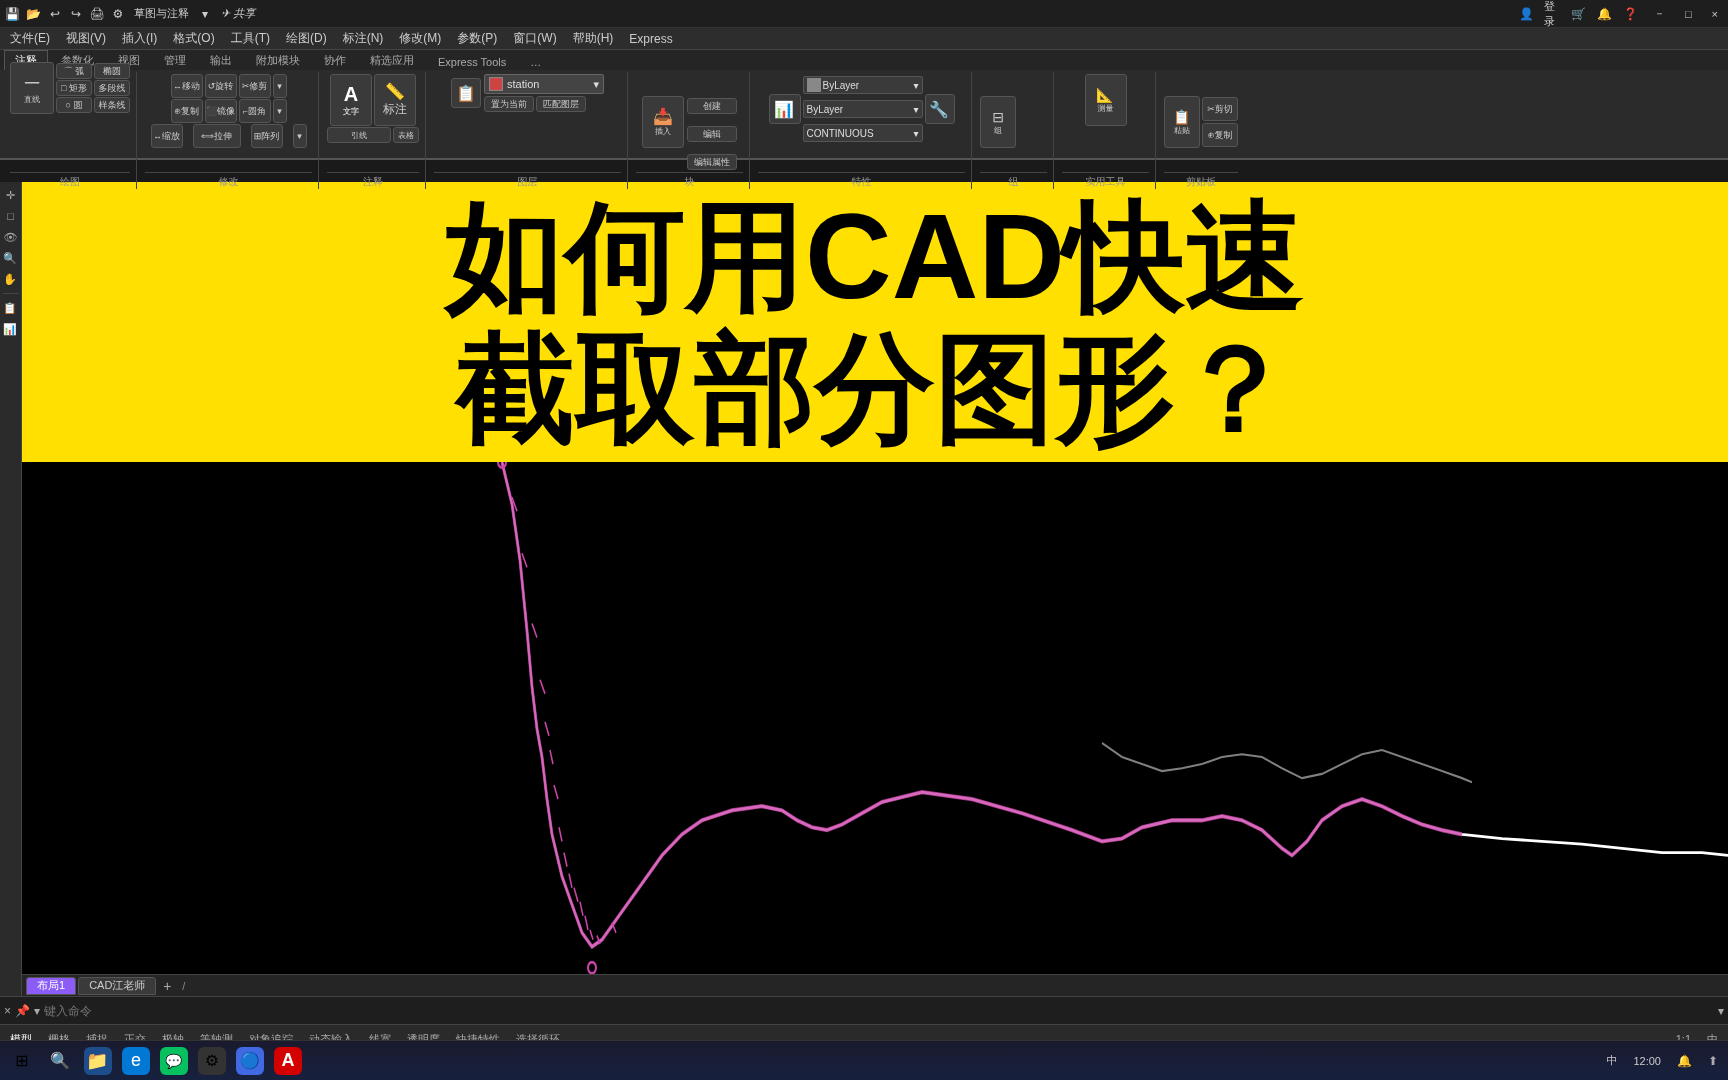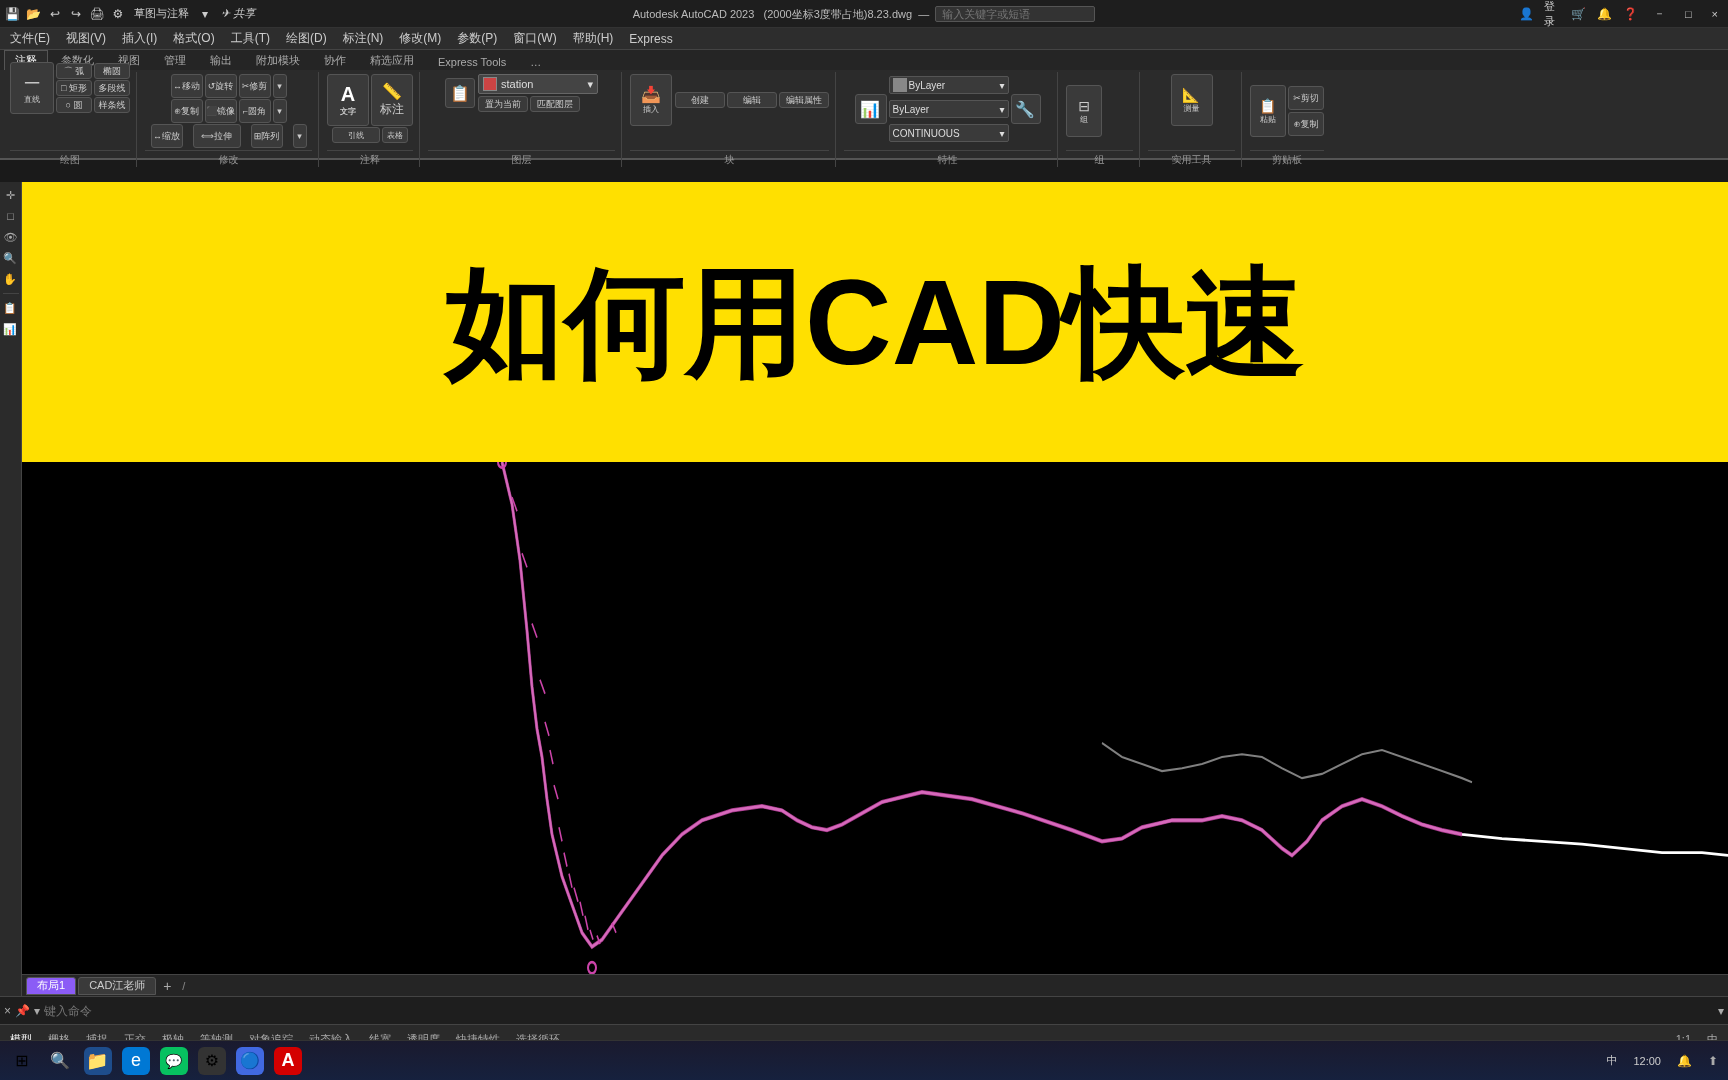--- a/index.html
+++ b/index.html
@@ -440,27 +440,20 @@
       <div class="qa-icon">💾</div>
       <div class="qa-icon">📂</div>
       <div class="qa-icon">↩</div>
       <div class="qa-icon">↪</div>
       <div class="qa-icon">🖨</div>
       <div class="qa-icon">⚙</div>
       <span style="font-size:11px;color:#ccc;padding:0 4px;">草图与注释</span>
       <div class="qa-icon">▾</div>
       <span style="font-size:11px;color:#ccc;padding:0 4px;cursor:pointer;font-style:italic;">✈ 共享</span>
     </div>
-  </div>
-  <div class="title-bar-center">
-    <span>Autodesk AutoCAD 2023</span>
-    &nbsp;
-    <span>(2000坐标3度带占地)8.23.dwg</span>
-    &nbsp;—&nbsp;
-    <input style="background: rgb(51, 51, 51); border: 1px solid rgb(85, 85, 85); color: rgb(204, 204, 204); font-size: 11px; padding: 1px 6px; width: 160px; border-radius: 2px;" placeholder="输入关键字或短语">
   </div>
   <div class="title-bar-right">
     <div class="qa-icon">👤</div>
     <div class="qa-icon" style="font-size:11px;">登录</div>
     <div class="qa-icon">🛒</div>
     <div class="qa-icon">🔔</div>
     <div class="qa-icon">❓</div>
     <div class="title-btn">－</div>
     <div class="title-btn">□</div>
     <div class="title-btn close">×</div>
@@ -551,21 +544,21 @@
           <div class="r-btn r-btn-large" style="width:42px;height:52px;font-size:18px;font-weight:bold;">
             <span style="font-size:20px;font-weight:900;color:#fff;">A</span>
             <span style="font-size:8px;">文字</span>
           </div>
           <div class="r-btn r-btn-large" style="width:42px;height:52px;font-size:18px;">
             <span style="font-size:16px;">📏</span>
             <span style="font-size:12px;">标注</span>
           </div>
         </div>
         <div style="display:flex;gap:2px;">
-          <div class="r-btn" style="width:48px;height:16px;font-size:8px;">引线</div>
+          <div class="r-btn" style="width:64px;height:16px;font-size:8px;">引线</div>
           <div class="r-btn" style="width:26px;height:16px;font-size:8px;">表格</div>
         </div>
       </div>
       <div class="ribbon-group-label">注释</div>
     </div>
 
     <div class="ribbon-group" style="min-width:200px;">
       <div class="ribbon-group-tools" style="display:flex;flex-direction:column;gap:2px;">
         <div style="display:flex;align-items:center;gap:3px;">
           <div class="r-btn" style="width:30px;height:30px;font-size:16px;">📋</div>
@@ -585,21 +578,21 @@
       <div class="ribbon-group-label">图层</div>
     </div>
 
     <div class="ribbon-group" style="min-width:120px;">
       <div class="ribbon-group-tools" style="display:flex;flex-direction:column;gap:2px;">
         <div style="display:flex;align-items:center;gap:3px;">
           <div class="r-btn r-btn-large" style="width:42px;height:52px;">
             <span style="font-size:16px;">📥</span>
             <span style="font-size:8px;">插入</span>
           </div>
-          <div style="display:flex;flex-direction:row;gap:2px;">
+          <div style="display:flex;flex-direction:column;gap:12px;margin-top:24px;">
             <div class="r-btn" style="width:50px;height:16px;font-size:9px;">创建</div>
             <div class="r-btn" style="width:50px;height:16px;font-size:9px;">编辑</div>
             <div class="r-btn" style="width:50px;height:16px;font-size:9px;">编辑属性</div>
           </div>
         </div>
       </div>
       <div class="ribbon-group-label">块</div>
     </div>
 
     <div class="ribbon-group" style="min-width:220px;">
@@ -681,20 +674,21 @@
   <div style="height:1px;width:16px;background:#444;margin:2px 0;"></div>
   <div class="lp-icon">📋</div>
   <div class="lp-icon">📊</div>
 </div>
 
 <div class="canvas-area">
 
   <div class="yellow-banner">
     <div class="banner-text">
       <div>如何用CAD快速</div>
+      <div>截取部分图形？</div>
     </div>
   </div>
 
   <div class="cad-drawing">
     <svg class="cad-svg" viewBox="0 0 1706 400" preserveAspectRatio="none">
 
       <rect width="1706" height="400" fill="#000"></rect>
 
       <polyline points="
           480,0

